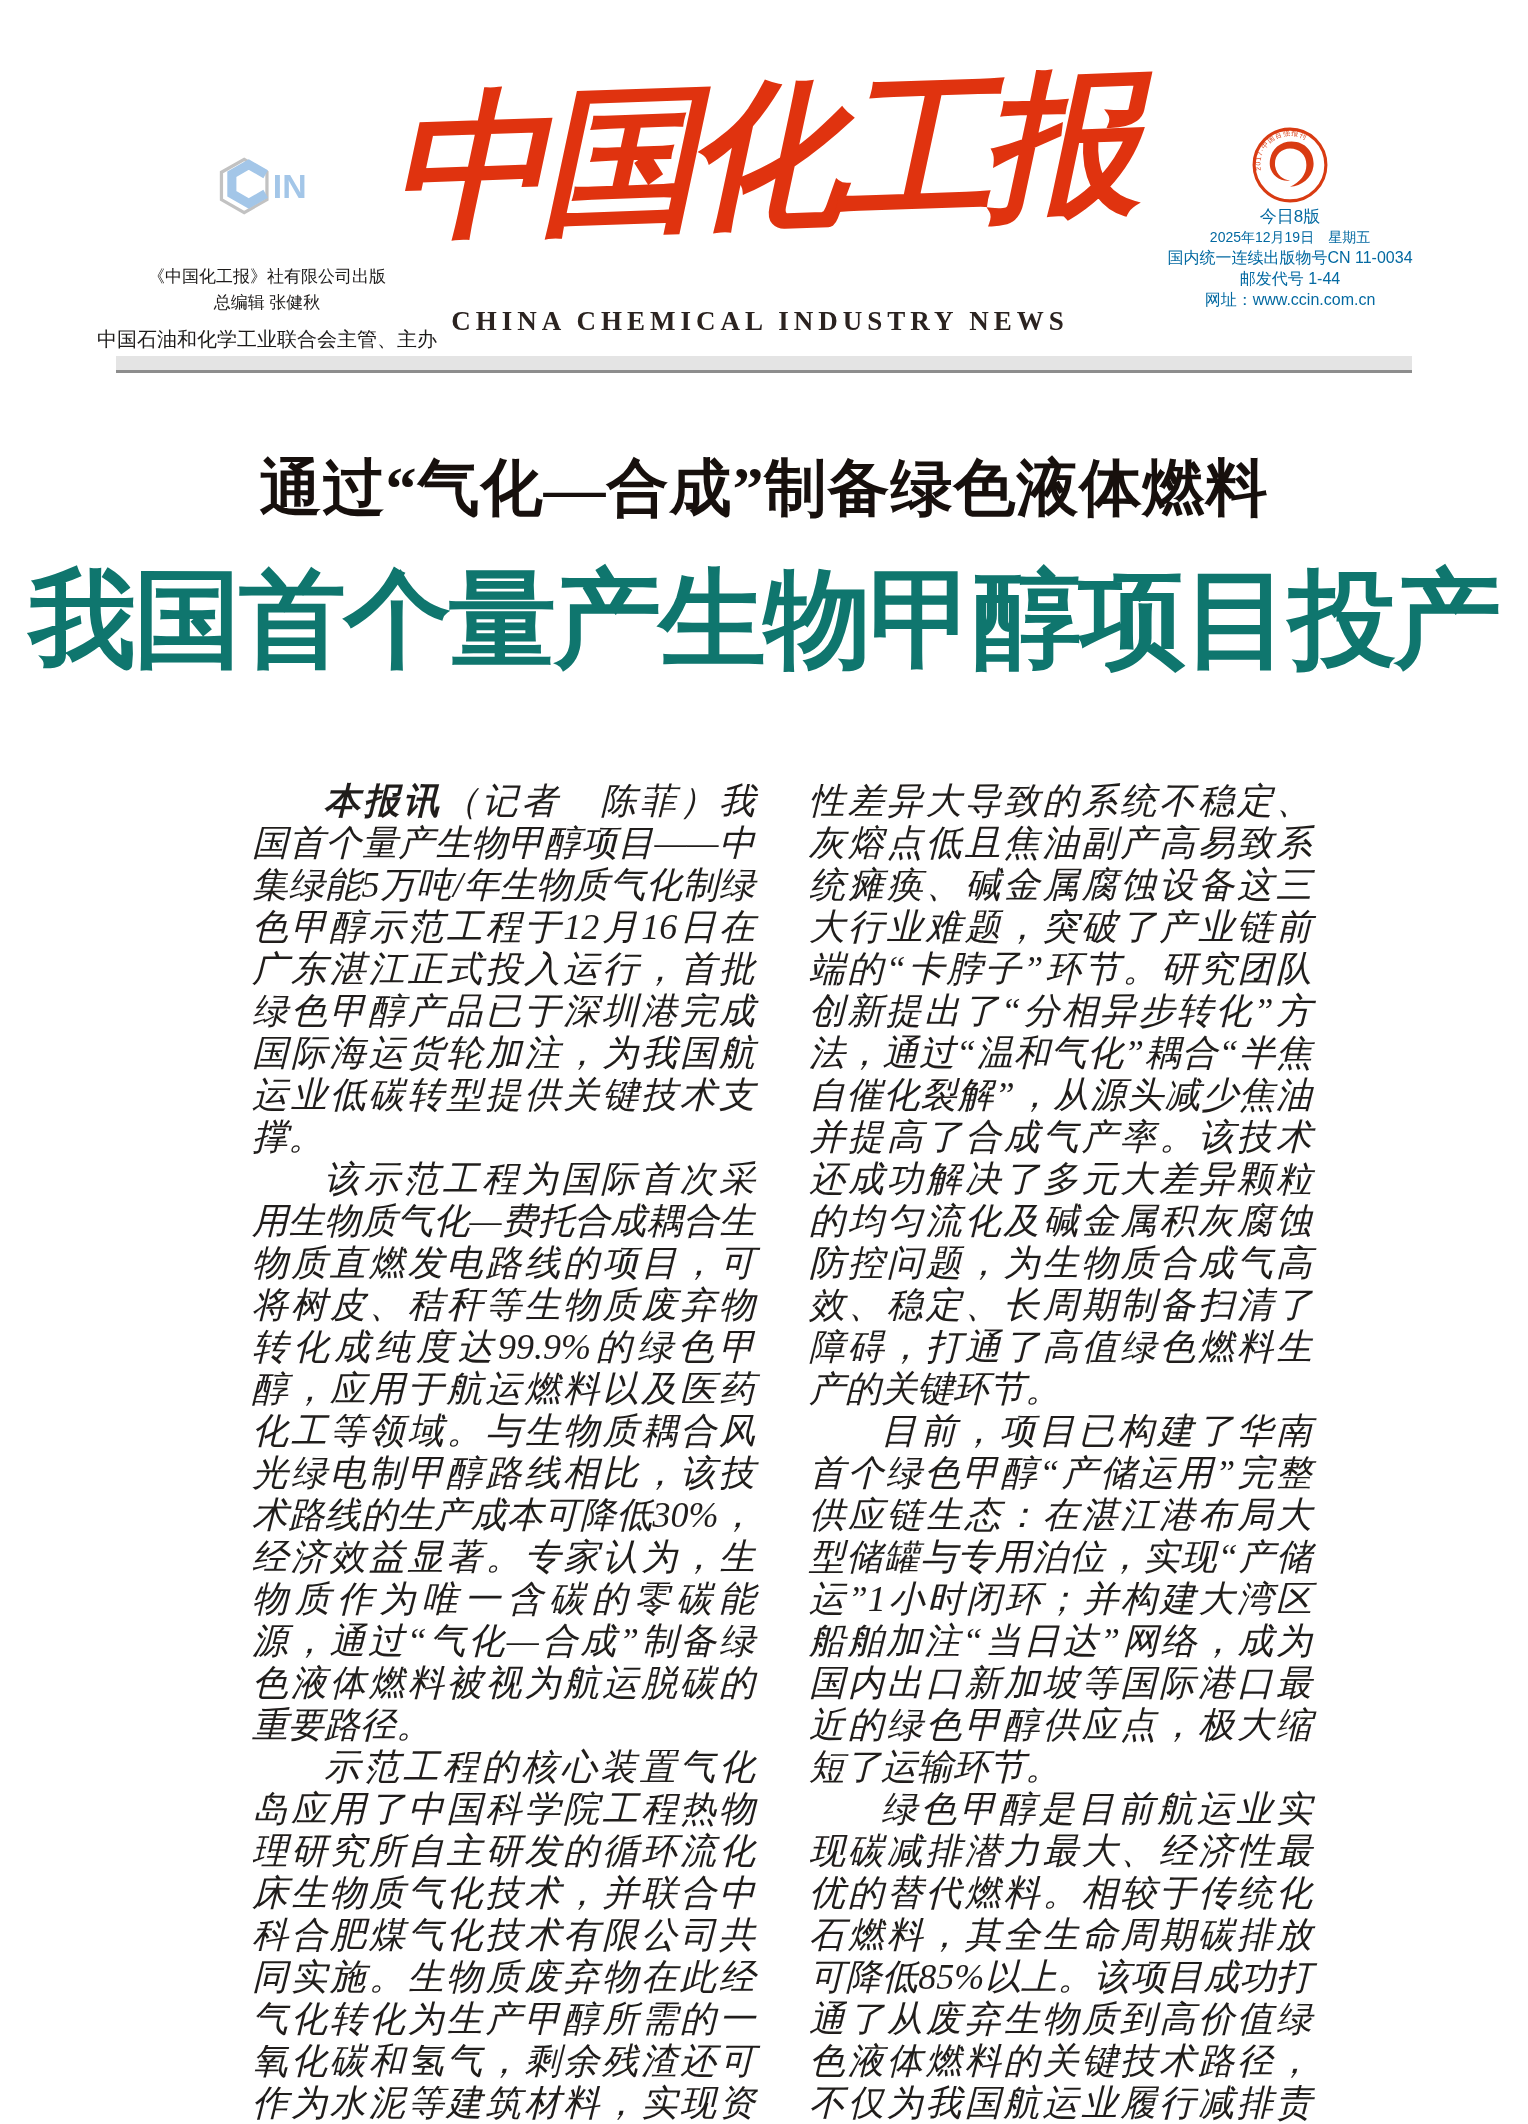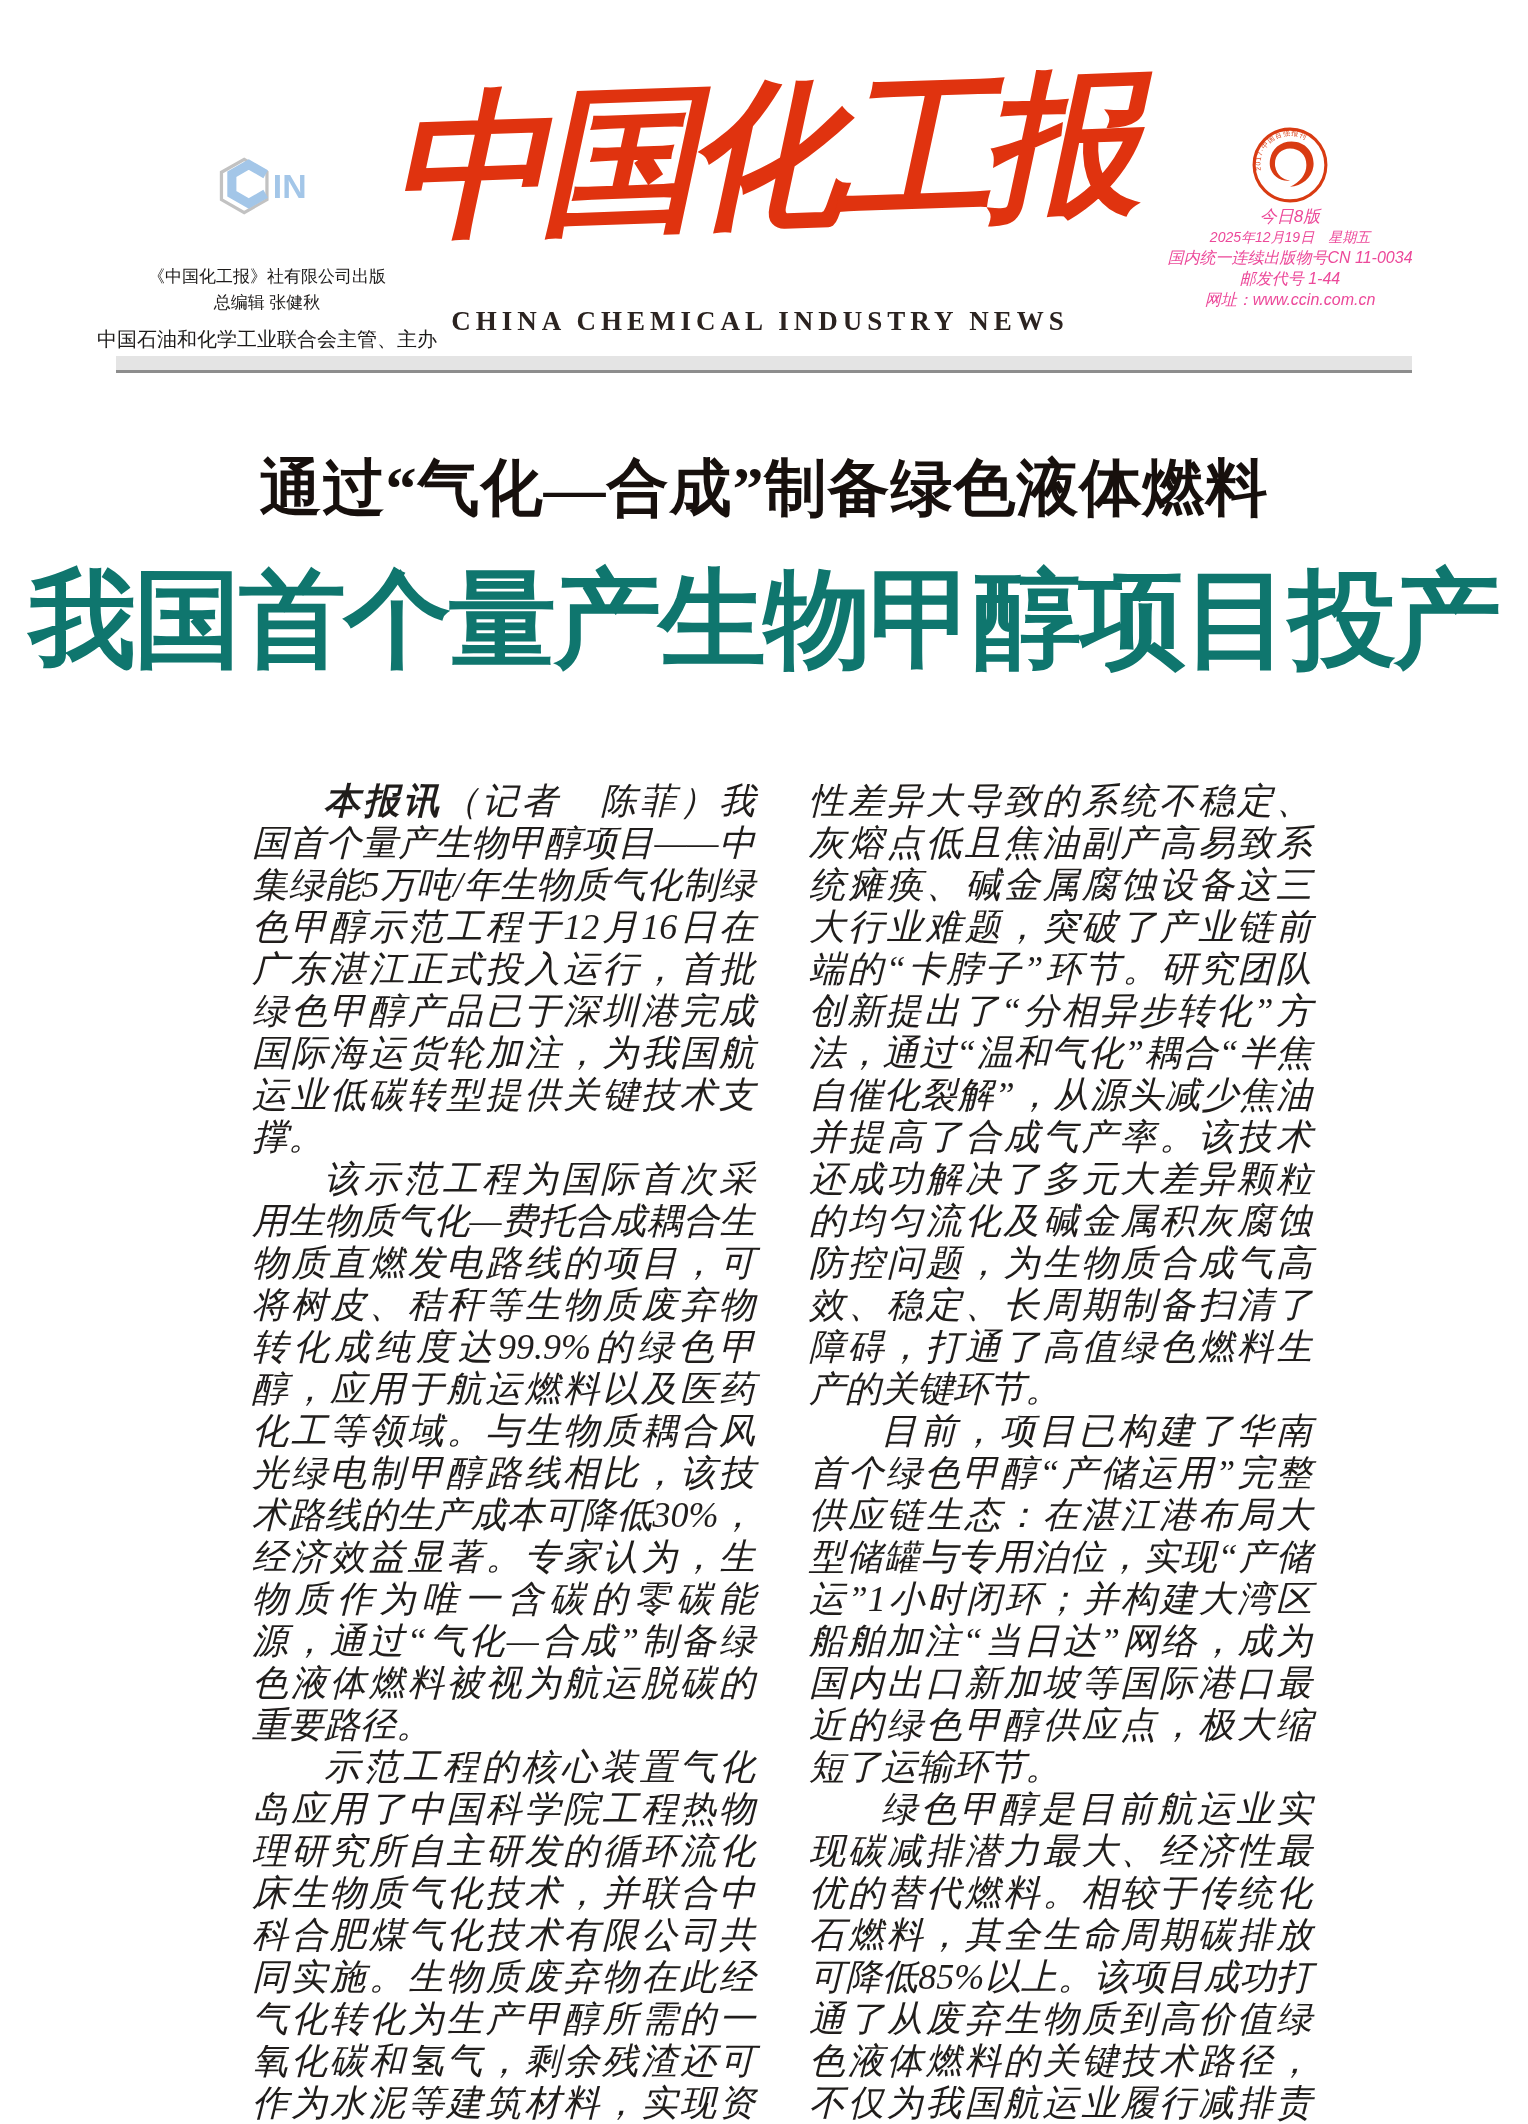--- a/index.html
+++ b/index.html
@@ -50,21 +50,21 @@
     font-family:"Liberation Sans", sans-serif;
   }
   .badge{width:78px;height:78px;margin:0 auto;}
   .issue-line{margin-top:2px;white-space:nowrap;}
   .issue-fix{font-size:22px;color:#222;vertical-align:6px;font-family:"Liberation Sans",sans-serif;}
   .issue-num{
     font-size:58px;color:#8c8c8c;letter-spacing:2px;
     font-family:"Liberation Serif", serif;
     padding:0 4px;
   }
-  .m-line{font-size:16px;line-height:1.32;color:#ec4899;font-style:italic;}
+  .m-line{font-size:16px;line-height:1.32;color:#0369a1;}
   .m-edition{font-size:17px;margin-top:2px;}
   .m-date{font-size:14px;line-height:1.3;}
 
   
   .divider-bar{
     position:absolute;top:356px;left:116px;width:1296px;height:14px;
     background:#e4e4e4;
     border-bottom:3px solid #8d8d8d;
   }
 

